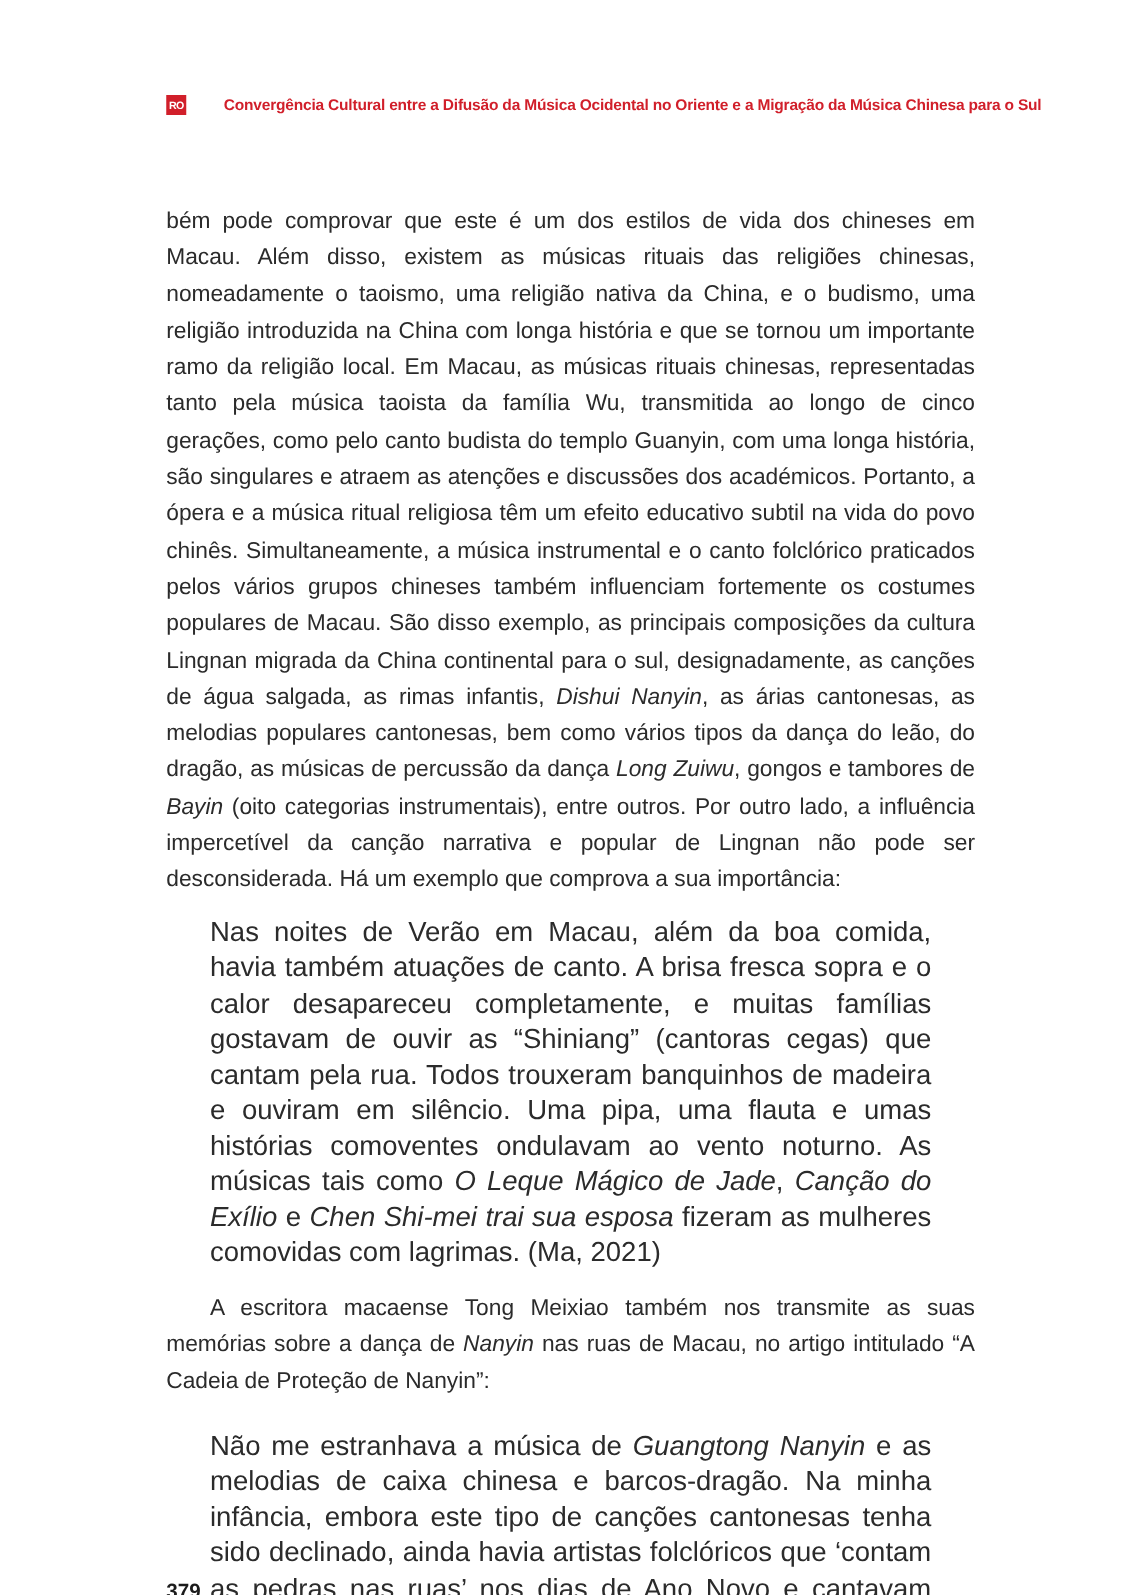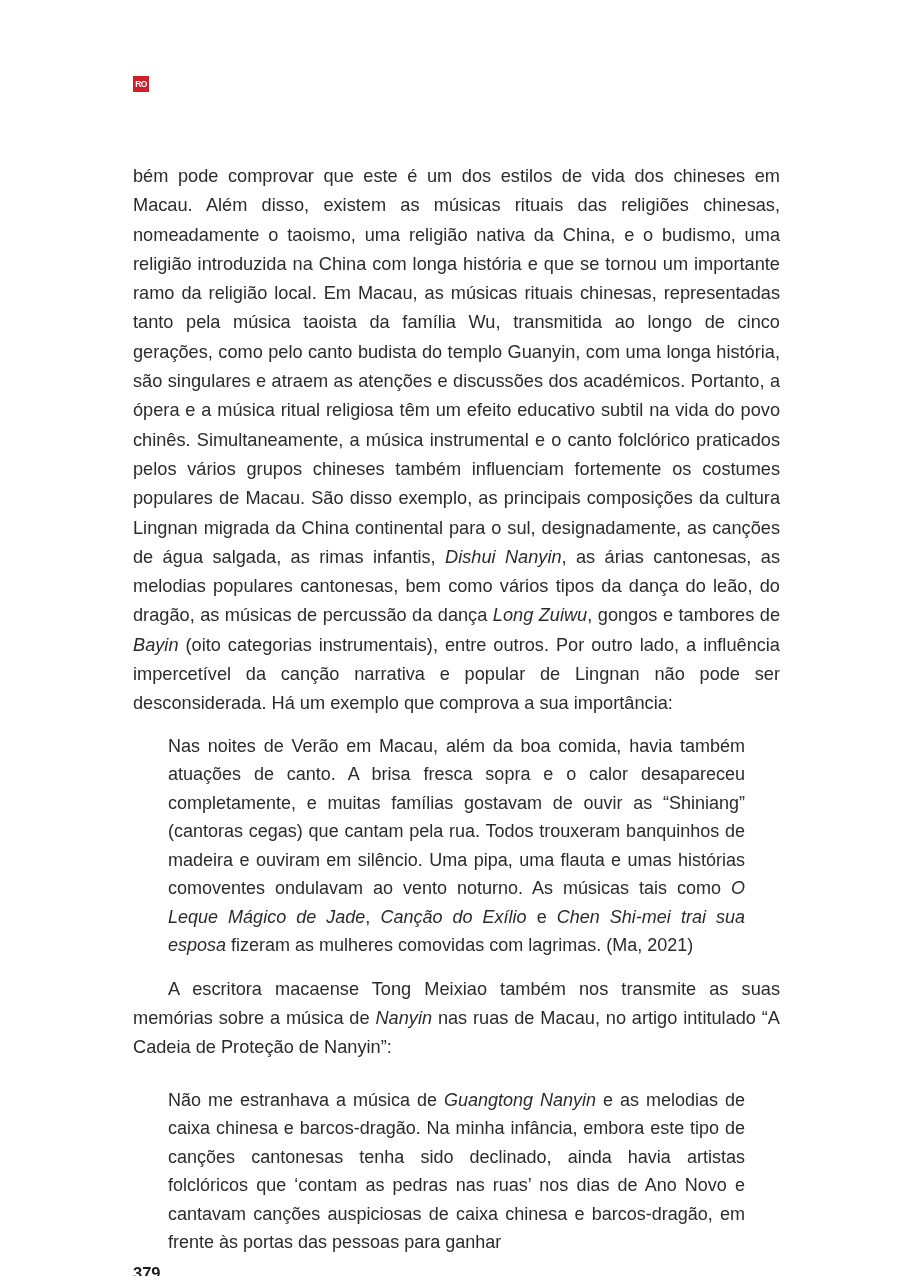--- a/index.html
+++ b/index.html
@@ -49,21 +49,21 @@
     position:absolute;
     top:162px; left:133px; width:647px;
     color:var(--text);
     font-size:18.2px;
     line-height:29.3px;
     text-align:justify;
   }
   .para{ margin:0; }
   .para.indent{ text-indent:35px; }
   .quote{
-    font-size:18px;
+    font-size:22px;
     line-height:28.5px;
     text-align:justify;
   }
   .quote.q1{ margin:13px 35px 15px 35px; }
   .quote.q2{ margin:23px 35px 0 35px; }
   .article i{ font-style:italic; }
 
   
   .page-footer{
     position:absolute;
@@ -84,28 +84,29 @@
   }
   .journal-citation .bold{ font-weight:bold; }
 </style>
 </head>
 <body>
 
 <div class="page">
 
   <header class="page-header">
     <span class="logo-badge">RO</span>
+    <span class="running-title">Convergência Cultural entre a Difusão da Música Ocidental no Oriente e a Migração da Música Chinesa para o Sul</span>
   </header>
 
   <main class="article">
     <p class="para"><span>bém pode comprovar que este é um dos estilos de vida dos chineses em Macau. Além disso, existem as músicas rituais das religiões chinesas, nomeadamente o taoismo, uma religião nativa da China, e o budismo, uma religião introduzida na China com longa história e que se tornou um importante ramo da religião local. Em Macau, as músicas rituais chinesas, representadas tanto pela música taoista da família Wu, transmitida ao longo de cinco gerações, como pelo canto budista do templo Guanyin, com uma longa história, são singulares e atraem as atenções e discussões dos académicos. Portanto, a ópera e a música ritual religiosa têm um efeito educativo subtil na vida do povo chinês. Simultaneamente, a música instrumental e o canto folclórico praticados pelos vários grupos chineses também influenciam fortemente os costumes populares de Macau. São disso exemplo, as principais composições da cultura Lingnan migrada da China continental para o sul, designadamente, as canções de água salgada, as rimas infantis, </span><i>Dishui Nanyin</i><span>, as árias cantonesas, as melodias populares cantonesas, bem como vários tipos da dança do leão, do dragão, as músicas de percussão da dança </span><i>Long Zuiwu</i><span>, gongos e tambores de </span><i>Bayin</i><span> (oito categorias instrumentais), entre outros. Por outro lado, a influência impercetível da canção narrativa e popular de Lingnan não pode ser desconsiderada. Há um exemplo que comprova a sua importância:</span></p>
 
     <blockquote class="quote q1"><span>Nas noites de Verão em Macau, além da boa comida, havia também atuações de canto. A brisa fresca sopra e o calor desapareceu completamente, e muitas famílias gostavam de ouvir as “Shiniang” (cantoras cegas) que cantam pela rua. Todos trouxeram banquinhos de madeira e ouviram em silêncio. Uma pipa, uma flauta e umas histórias comoventes ondulavam ao vento noturno. As músicas tais como </span><i>O Leque Mágico de Jade</i><span>, </span><i>Canção do Exílio</i><span> e </span><i>Chen Shi-mei trai sua esposa</i><span> fizeram as mulheres comovidas com lagrimas. (Ma, 2021)</span></blockquote>
 
-    <p class="para indent"><span>A escritora macaense Tong Meixiao também nos transmite as suas memórias sobre a música de </span><i>Nanyin</i><span> nas ruas de Macau, no artigo intitulado “A Cadeia de Proteção de Nanyin”:</span></p>
+    <p class="para indent"><span>A escritora macaense Tong Meixiao também nos transmite as suas memórias sobre a dança de </span><i>Nanyin</i><span> nas ruas de Macau, no artigo intitulado “A Cadeia de Proteção de Nanyin”:</span></p>
 
     <blockquote class="quote q2"><span>Não me estranhava a música de </span><i>Guangtong Nanyin</i><span> e as melodias de caixa chinesa e barcos-dragão. Na minha infância, embora este tipo de canções cantonesas tenha sido declinado, ainda havia artistas folclóricos que ‘contam as pedras nas ruas’ nos dias de Ano Novo e cantavam canções auspiciosas de caixa chinesa e barcos-dragão, em frente às portas das pessoas para ganhar</span></blockquote>
   </main>
 
   <footer class="page-footer">
     <span class="page-number">379</span>
   </footer>
 
 </div>
 

